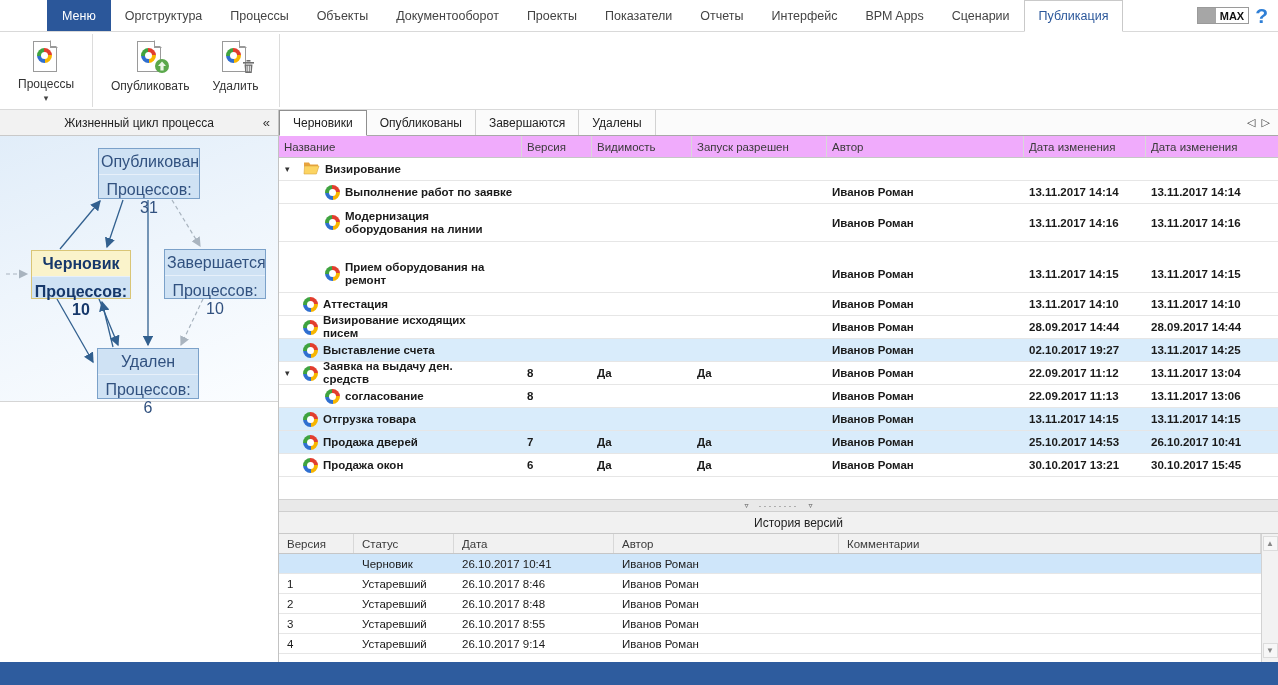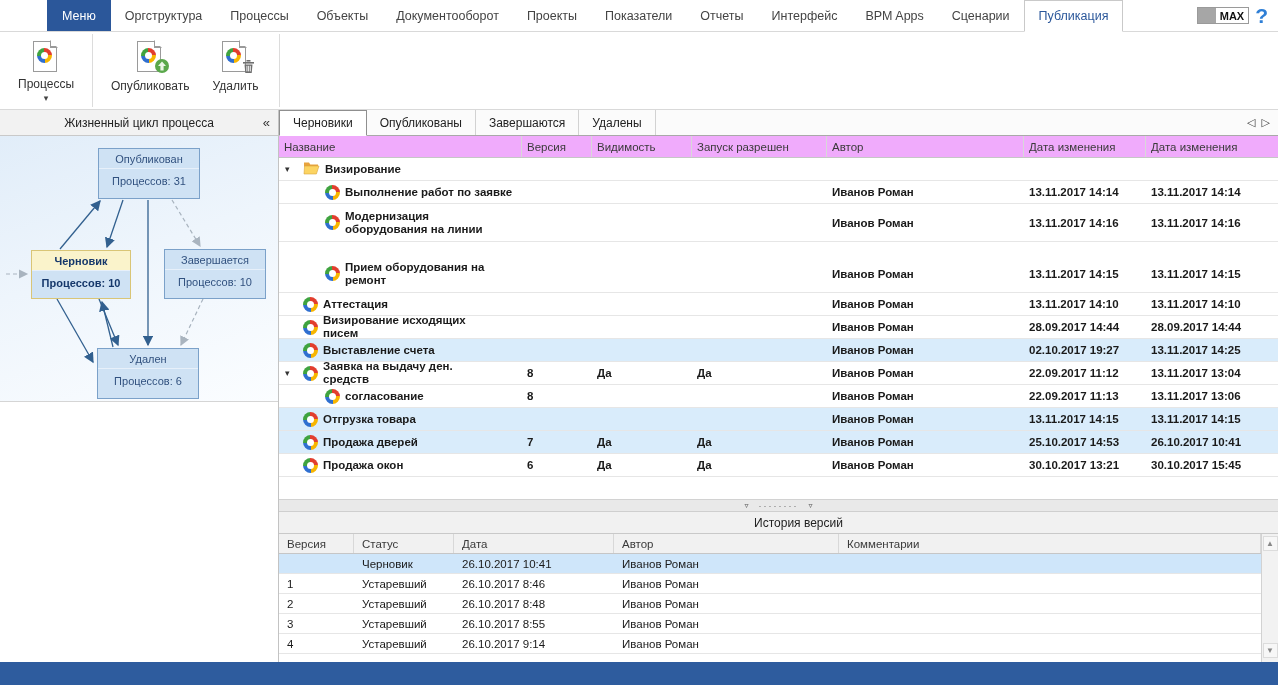--- a/index.html
+++ b/index.html
@@ -40,21 +40,21 @@
   
   .bodyrow { display:flex; height:552px; }
 
   
   .left-panel { width:279px; border-right:1px solid #c3c3c3; display:flex; flex-direction:column; background:#fff; }
   .lp-header { height:26px; background:#f2f2f2; border-bottom:1px solid #c9c9c9; display:flex; align-items:center; font-size:12px; color:#222; position:relative; }
   .lp-title { flex:1; text-align:center; }
   .lp-collapse { position:absolute; right:8px; font-size:13px; color:#333; }
   .diagram { position:relative; height:266px; border-bottom:1px solid #d5d5d5;
              background:linear-gradient(160deg,#e1edf9 0%,#eef5fc 45%,#fbfdff 100%); }
-  .dnode { position:absolute; border:1px solid #7ba1c9; background:#cfe2f4; text-align:center; font-size:11px; color:#31517f; }
+  .dnode { position:absolute; border:1px solid #7ba1c9; background:#cfe2f4; text-align:center; font-size:16px; color:#31517f; }
   .dnode .dlabel { padding:4px 2px 3px; border-bottom:1px solid #e7f0fa; }
   .dnode .dcount { padding:6px 2px 5px; }
   .dnode.selected { border-color:#d9c576; }
   .dnode.selected .dlabel { background:#faf3cb; font-weight:bold; color:#16386b; }
   .dnode.selected .dcount { font-weight:bold; color:#16386b; }
   .arrows { position:absolute; inset:0; }
 
   
   .main { flex:1; display:flex; flex-direction:column; min-width:0; }
   .tabstrip { height:26px; display:flex; align-items:stretch; background:#fbfbfb; border-bottom:1px solid #a9a9a9; position:relative; z-index:2; }

